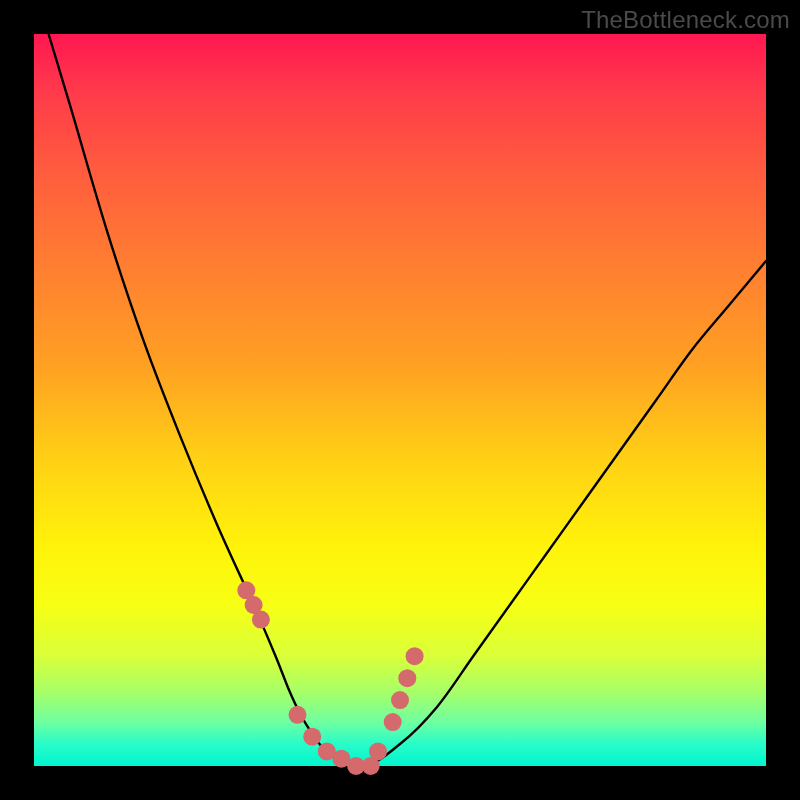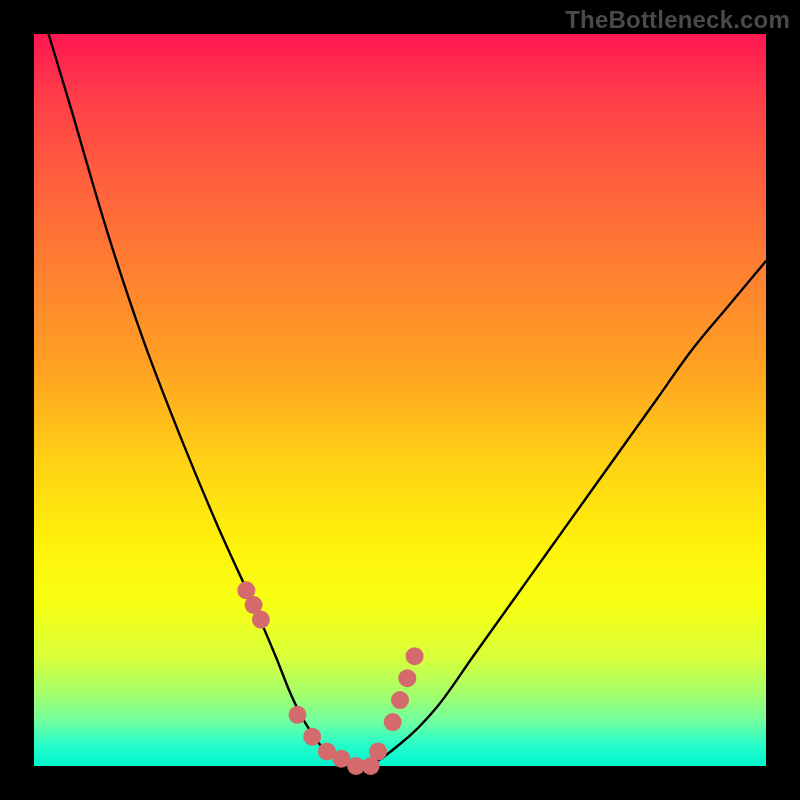--- a/index.html
+++ b/index.html
@@ -39,21 +39,21 @@
       #28fcc9 97%,
       #00f5cf 100%
     );
   }
   .watermark {
     position: absolute;
     top: 6px;
     right: 10px;
     color: #4a4a4a;
     font-size: 24px;
-    font-weight: 700;
+    font-weight: 400;
     letter-spacing: 0.2px;
     user-select: none;
     pointer-events: none;
   }
   svg.curve {
     position: absolute;
     left: 0;
     top: 0;
     width: 732px;
     height: 732px;

